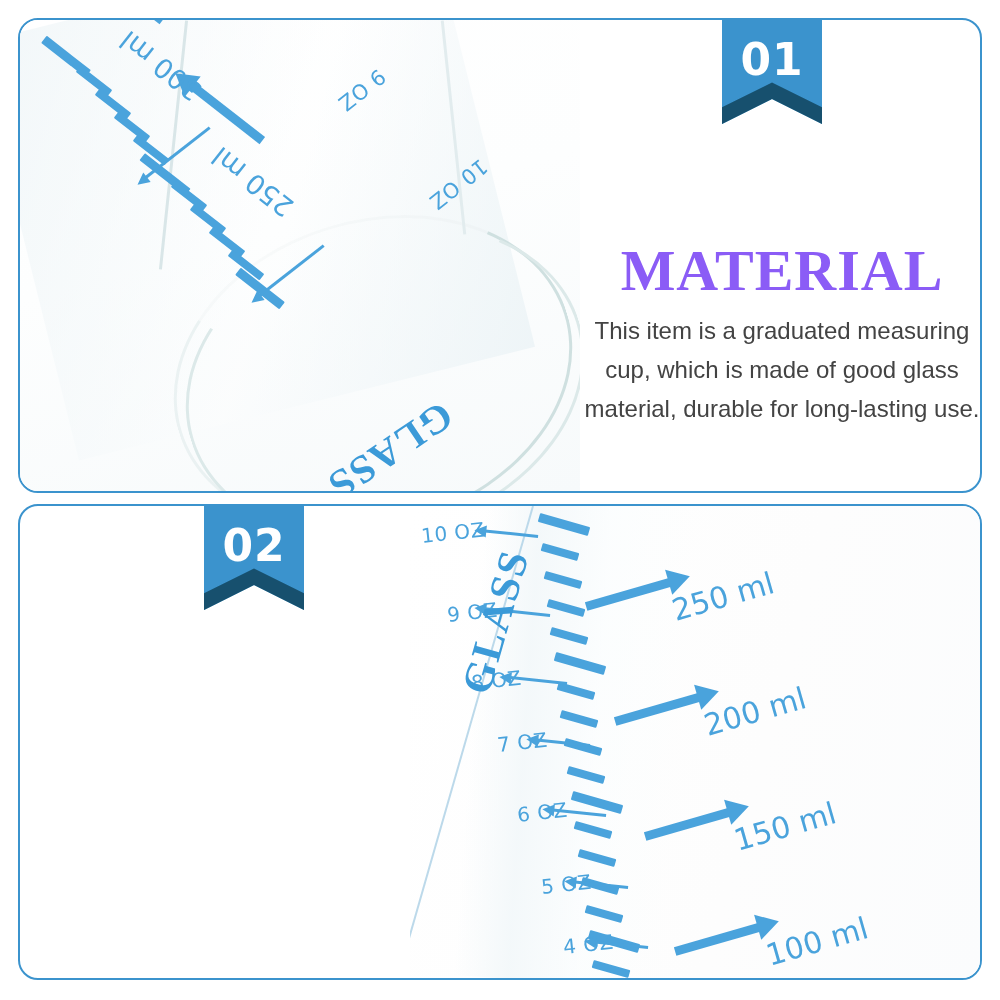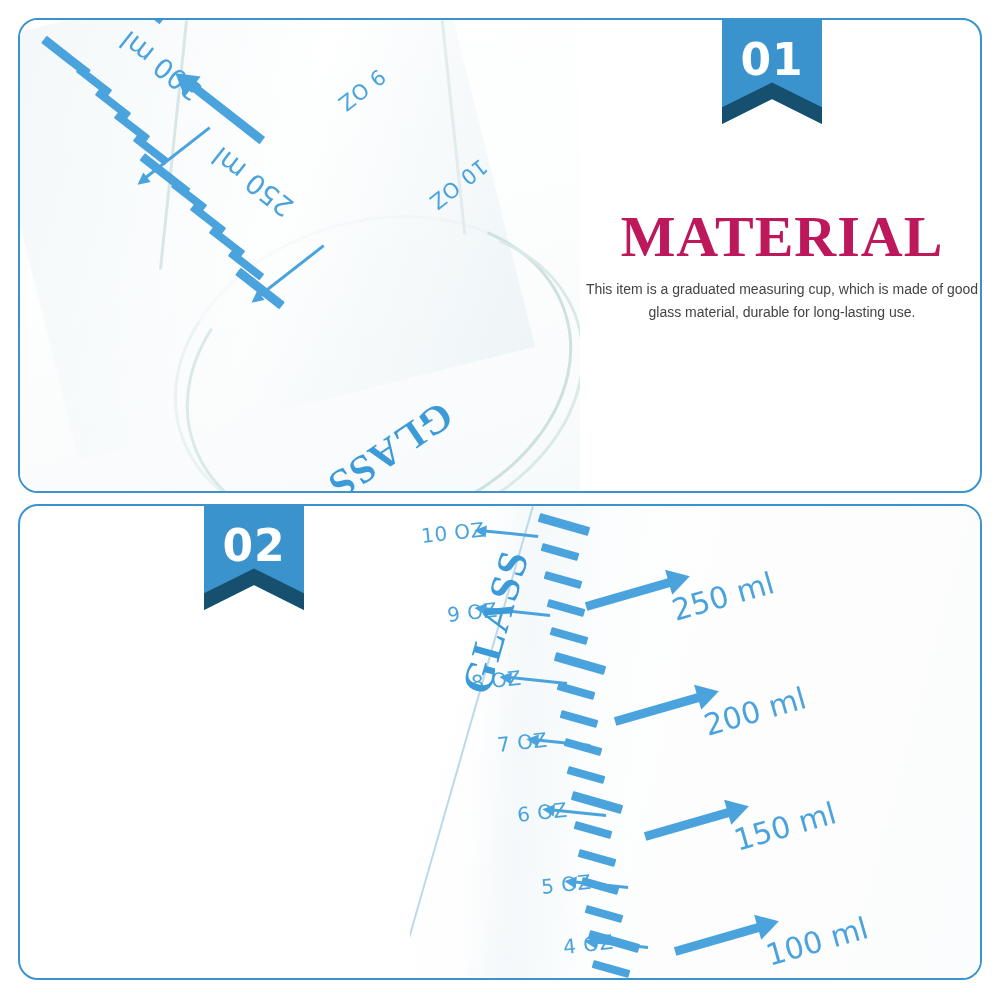--- a/index.html
+++ b/index.html
@@ -27,24 +27,24 @@
       color:#ffffff;font-size:44px;font-weight:bold;letter-spacing:1px;
       font-family:"DejaVu Sans",sans-serif;}
   #ribbon1{left:702px;}
   #ribbon2{left:184px;}
 
   
   .panel{position:absolute;text-align:center;}
   #panel1{left:552px;top:188px;width:420px;}
 
   .heading{font-family:"Liberation Serif",serif;font-weight:bold;
-      color:#be185d;letter-spacing:1px;line-height:1;}
+      color:#8b5cf6;letter-spacing:1px;line-height:1;margin-top:34px;}
   #panel1 .heading{font-size:58px;}
 
-  .desc{color:#434343;font-size:14px;line-height:1.62;margin-top:12px;
+  .desc{color:#434343;font-size:24px;line-height:1.62;margin-top:12px;
       font-family:"Liberation Sans",sans-serif;}
 
   
   .photo{position:absolute;overflow:hidden;}
   #photo1{left:0;top:0;width:560px;height:471px;
       background:linear-gradient(165deg,#ffffff 0%,#fdfefe 45%,#f7fafb 100%);}
   #photo2{left:390px;top:0;width:572px;height:472px;
       background:linear-gradient(105deg,#ffffff 0%,#fdfdfd 60%,#fbfcfd 100%);}
 
   

